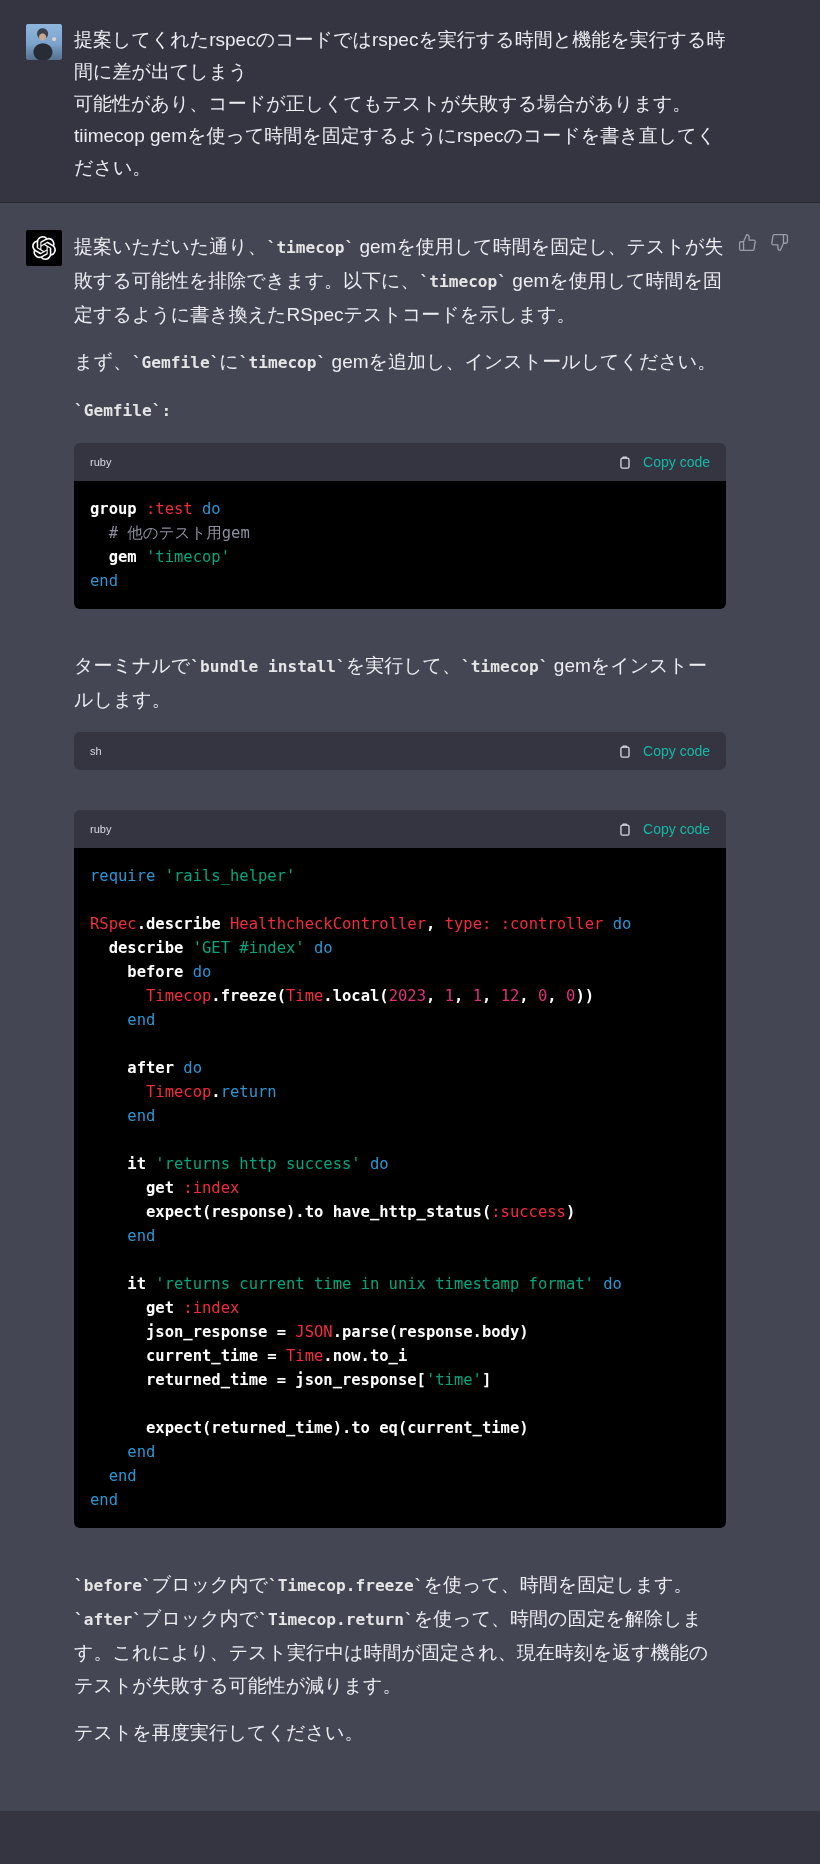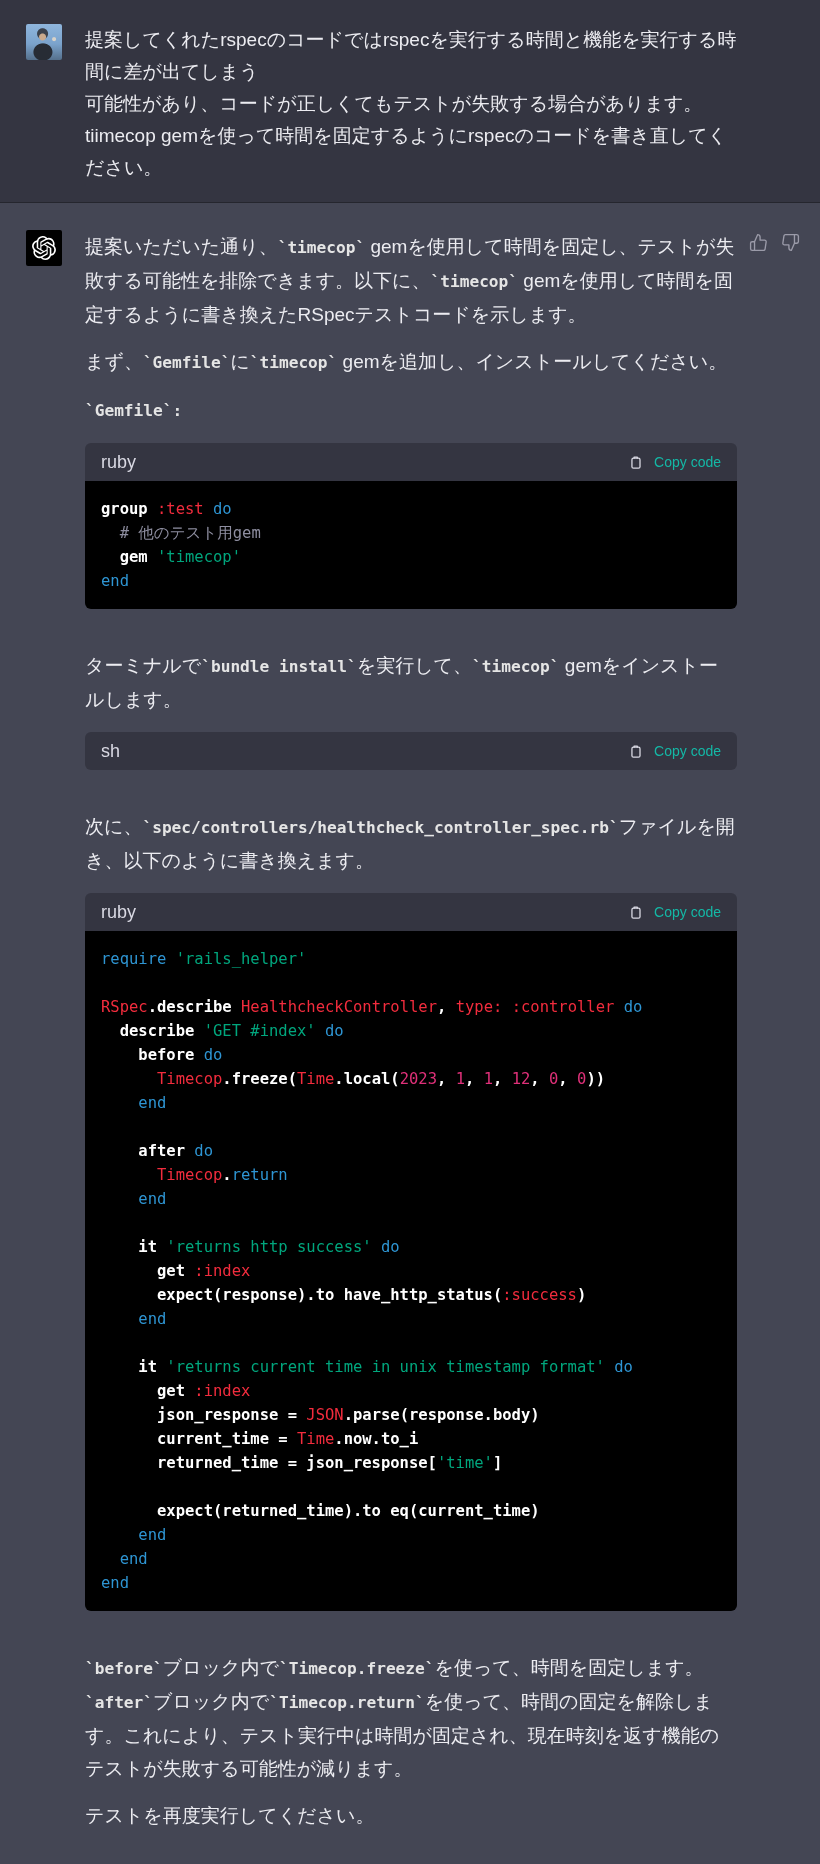--- a/index.html
+++ b/index.html
@@ -18,38 +18,38 @@
   .user-avatar {
     background:
       radial-gradient(circle at 46% 36%, #c9a98c 0 3px, rgba(0,0,0,0) 4px),
       radial-gradient(circle at 46% 27%, #3a414c 0 5px, rgba(0,0,0,0) 6px),
       radial-gradient(ellipse 12px 11px at 47% 78%, #272c35 0 9px, rgba(0,0,0,0) 10px),
       radial-gradient(circle at 78% 42%, #d8d2c8 0 1.5px, rgba(0,0,0,0) 2.5px),
       linear-gradient(180deg,#8fb6dd 0%,#7ba3cc 55%,#55708c 100%);
   }
   .ai-avatar { background:#000; display:flex; align-items:center; justify-content:center; }
   .ai-avatar svg { width:24px; height:24px; fill:#fff; }
-  .msg-content { width:652px; margin-left:23px; font-size:19px; line-height:33px; }
+  .msg-content { width:652px; margin-left:12px; font-size:19px; line-height:33px; }
   .user-text { white-space:pre-wrap; font-size:19px; line-height:32px; }
   .msg-p { margin:14px 0; }
   .msg-p:first-child { margin-top:0; }
   .seg-c, .inline-code {
     font-family:"DejaVu Sans Mono","Liberation Mono",monospace;
     font-weight:700; font-size:0.85em; color:#e5e5e5;
   }
   .msg-actions { margin-left:12px; display:flex; gap:13px; color:#9b9ba9; padding-top:3px; }
   .action-btn { background:none; border:none; color:inherit; cursor:pointer; padding:0; line-height:0; }
   .action-btn svg { width:19px; height:19px; stroke:currentColor; fill:none; stroke-width:1.7; stroke-linecap:round; stroke-linejoin:round; }
 
   .code-block { margin:16px 0 40px 0; border-radius:6px; overflow:hidden; }
   .code-header {
     background:#343541; display:flex; align-items:center; justify-content:space-between;
     padding:9px 16px; height:38px;
   }
-  .code-lang { color:#d9d9e3; font-size:18px; line-height:1; }
+  .code-lang { color:#d9d9e3; font-size:11px; line-height:1; }
   .copy-btn {
     background:none; border:none; color:#14b8a6; cursor:pointer;
     display:flex; align-items:center; gap:11px; font-size:14px;
     font-family:"Liberation Sans","DejaVu Sans",sans-serif; line-height:1;justify-content:space-between;
   }
   .copy-btn svg { width:15px; height:15px; stroke:#d9d9e3; fill:none; stroke-width:1.4; stroke-linecap:round; stroke-linejoin:round; }
   .code-body {
     background:#000; padding:16px 16px; overflow-x:auto;
     font-family:"DejaVu Sans Mono","Liberation Mono",monospace;
     font-size:15.5px; line-height:24px; color:#fff;
@@ -110,21 +110,20 @@
           <button class="copy-btn">
             <svg viewBox="0 0 16 16">
                 <rect x="4.2" y="3.4" width="8.6" height="10.6" rx="1.6"></rect>
                 <path d="M6.5 3.4V2.2h3.4v1.2"></path>
               </svg>
             <span>Copy code</span>
           </button>
         </div>
       </div>
 
-      <p class="msg-p"><span class="seg-t">次に、</span><span class="seg-c">`spec/controllers/healthcheck_controller_spec.rb`</span><span class="seg-t">ファイルを開き、以下のように書き換えます。</span></p>
 
       <div class="code-block">
         <div class="code-header">
           <span class="code-lang">ruby</span>
           <button class="copy-btn">
             <svg viewBox="0 0 16 16">
                 <rect x="4.2" y="3.4" width="8.6" height="10.6" rx="1.6"></rect>
                 <path d="M6.5 3.4V2.2h3.4v1.2"></path>
               </svg>
             <span>Copy code</span>

